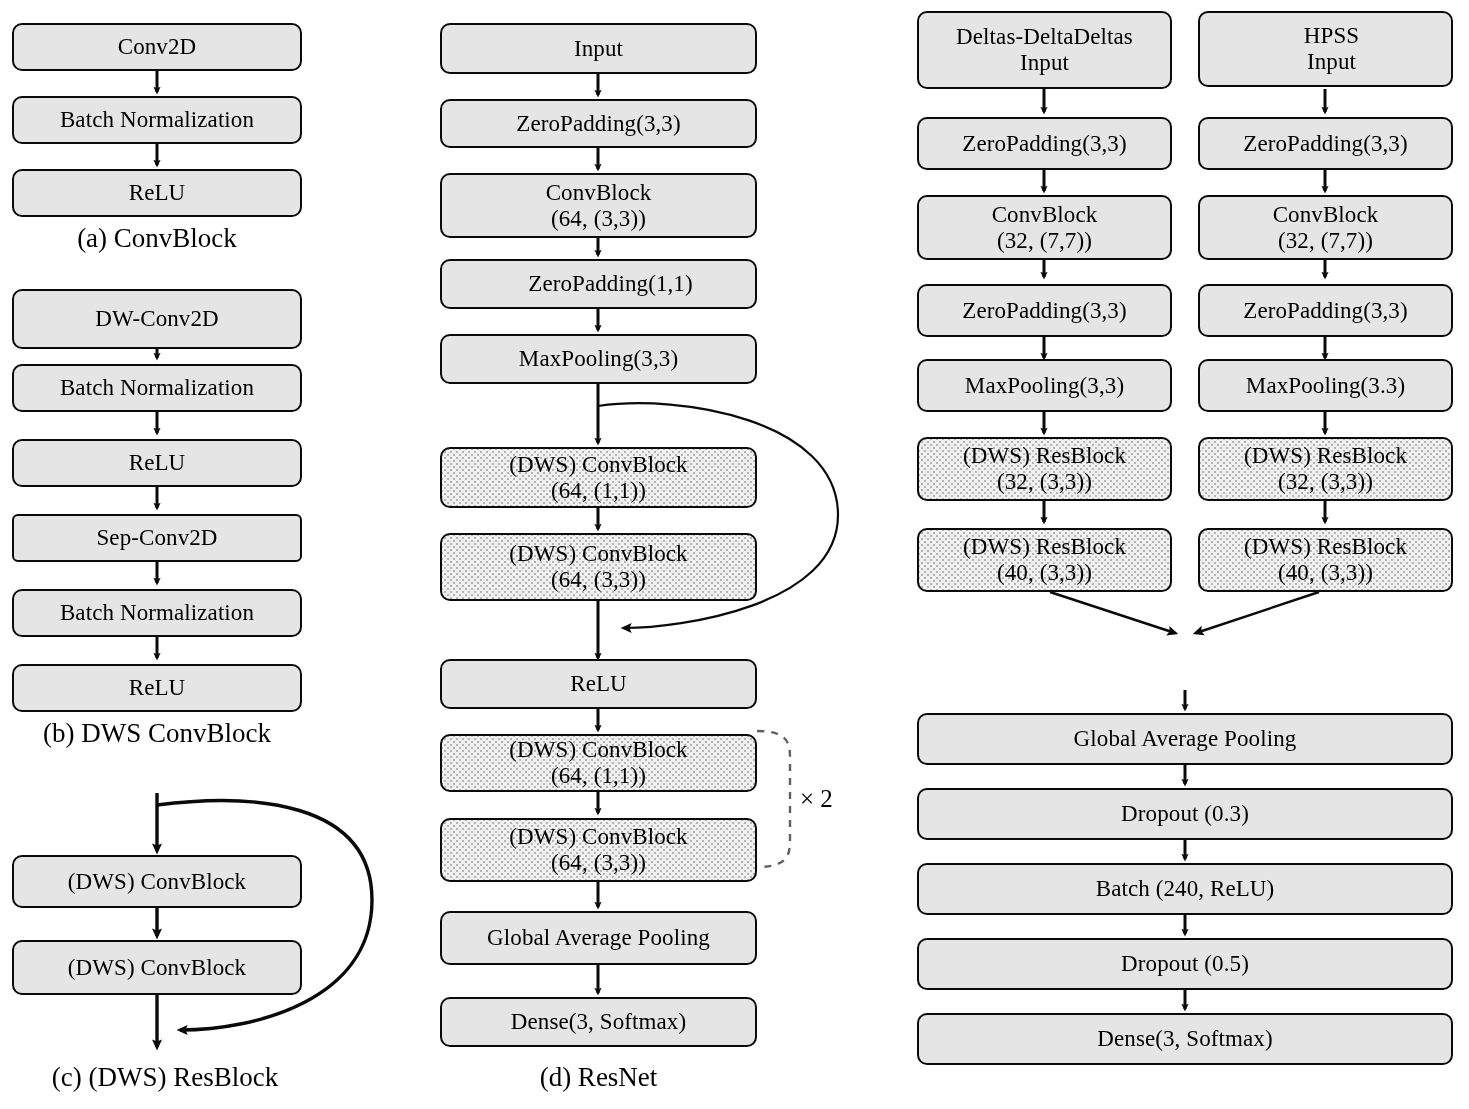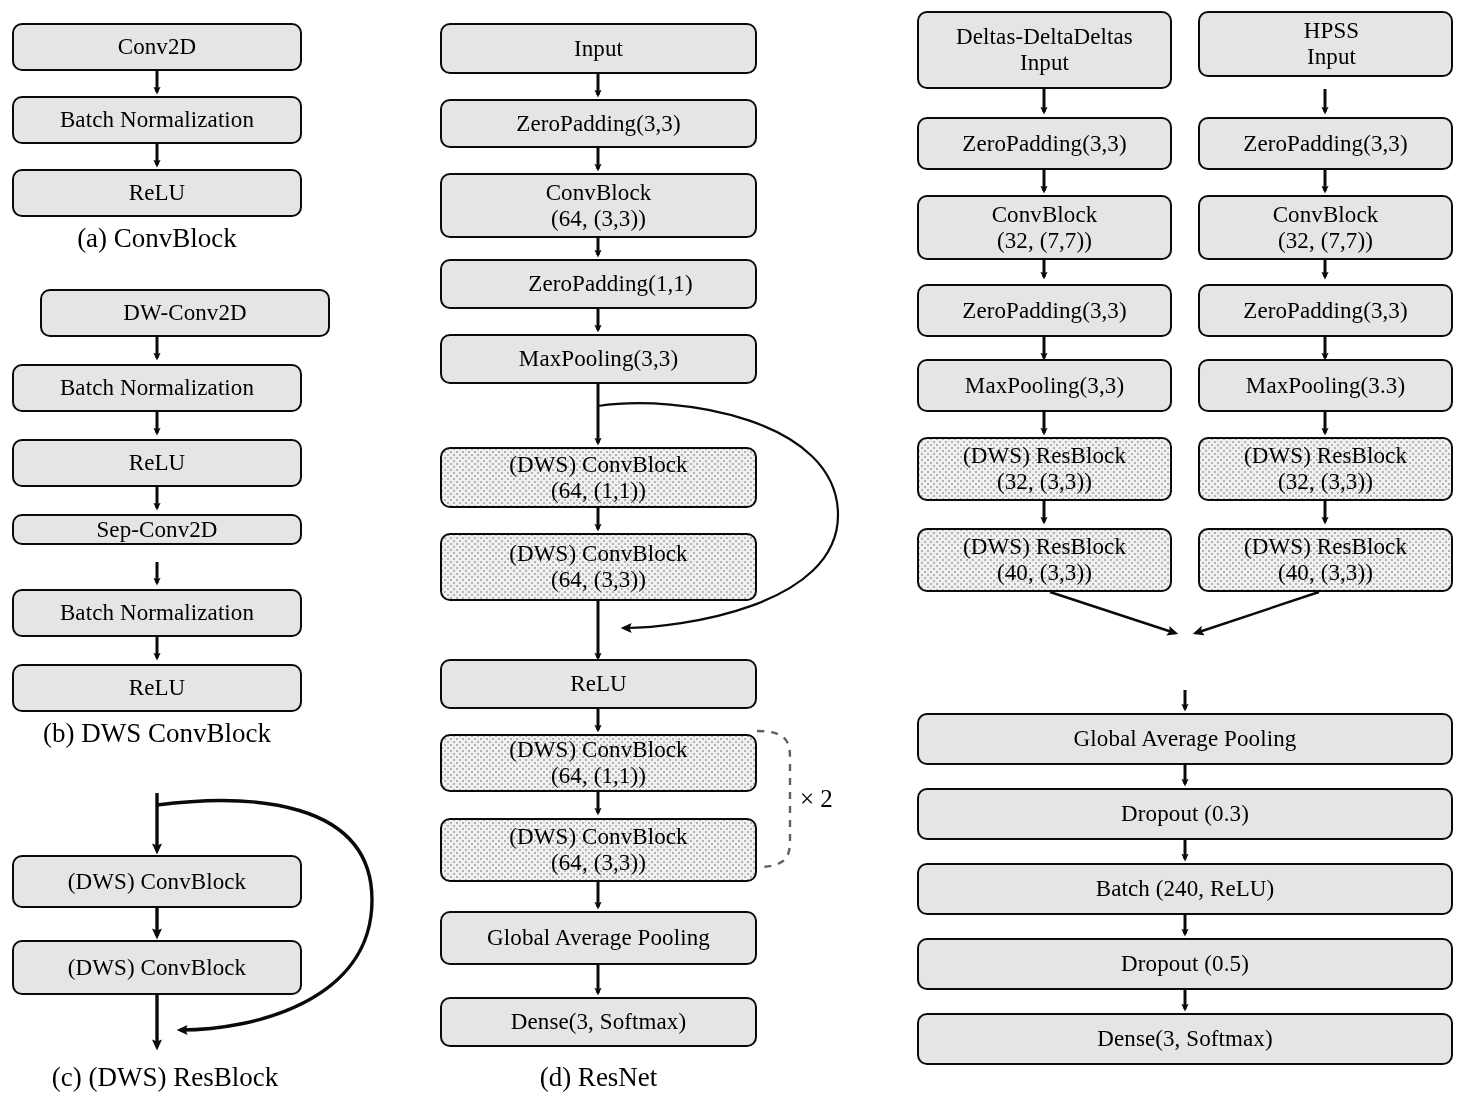--- a/index.html
+++ b/index.html
@@ -146,30 +146,30 @@
     <span>Conv2D</span>
   </div>
   <div class="node" style="left:12px; top:96px; width:290px; height:48px;">
     <span>Batch Normalization</span>
   </div>
   <div class="node" style="left:12px; top:169px; width:290px; height:48px;">
     <span>ReLU</span>
   </div>
   <div class="caption" style="left:12px; top:223px; width:290px;">(a) ConvBlock</div>
 
-  <div class="node" style="left:12px; top:289px; width:290px; height:48px;margin-left:28px;">
+  <div class="node" style="left:12px; top:289px; width:290px; height:60px;">
     <span>DW-Conv2D</span>
   </div>
   <div class="node" style="left:12px; top:364px; width:290px; height:48px;">
     <span>Batch Normalization</span>
   </div>
   <div class="node" style="left:12px; top:439px; width:290px; height:48px;">
     <span>ReLU</span>
   </div>
-  <div class="node" style="left:12px; top:514px; width:290px; height:31px;">
+  <div class="node" style="left:12px; top:514px; width:290px; height:48px;border-radius:6px;">
     <span>Sep-Conv2D</span>
   </div>
   <div class="node" style="left:12px; top:589px; width:290px; height:48px;">
     <span>Batch Normalization</span>
   </div>
   <div class="node" style="left:12px; top:664px; width:290px; height:48px;">
     <span>ReLU</span>
   </div>
   <div class="caption" style="left:12px; top:718px; width:290px;">(b) DWS ConvBlock</div>
 
@@ -244,21 +244,21 @@
   </div>
   <div class="node shaded" style="left:917px; top:437px; width:255px; height:64px;">
     <span>(DWS) ResBlock</span>
     <span class="l2">(32, (3,3))</span>
   </div>
   <div class="node shaded" style="left:917px; top:528px; width:255px; height:64px;">
     <span>(DWS) ResBlock</span>
     <span class="l2">(40, (3,3))</span>
   </div>
 
-  <div class="node" style="left:1198px; top:11px; width:255px; height:66px;padding-left:12px;">
+  <div class="node" style="left:1198px; top:11px; width:255px; height:76px;padding-left:12px;">
     <span>HPSS</span>
     <span class="l2">Input</span>
   </div>
   <div class="node" style="left:1198px; top:117px; width:255px; height:53px;">
     <span>ZeroPadding(3,3)</span>
   </div>
   <div class="node" style="left:1198px; top:195px; width:255px; height:65px;">
     <span>ConvBlock</span>
     <span class="l2">(32, (7,7))</span>
   </div>

